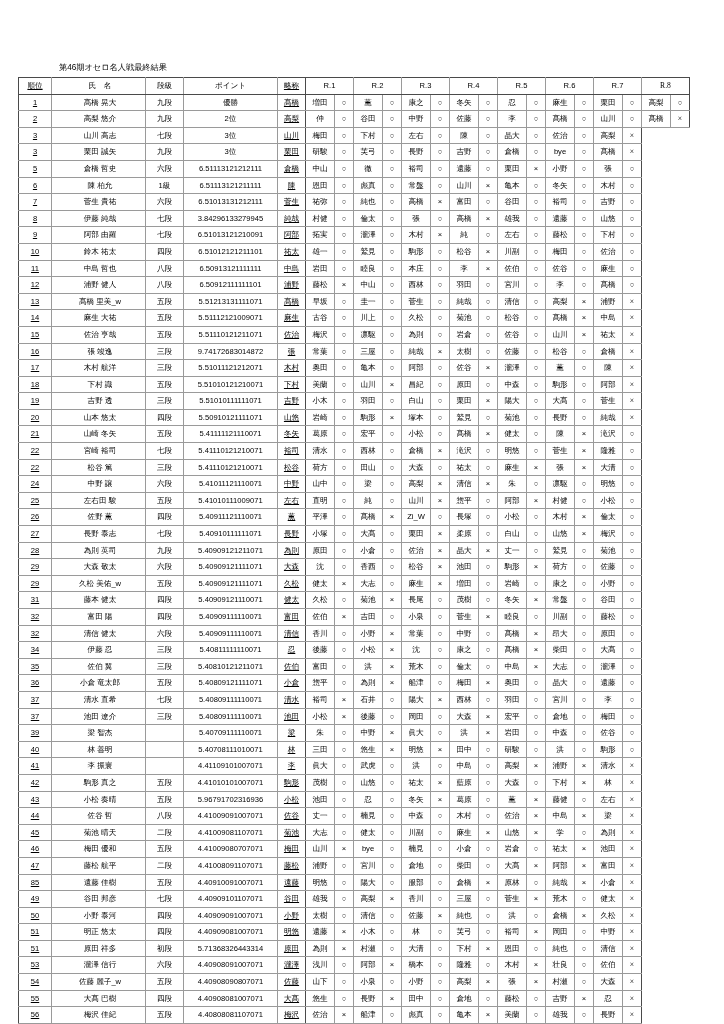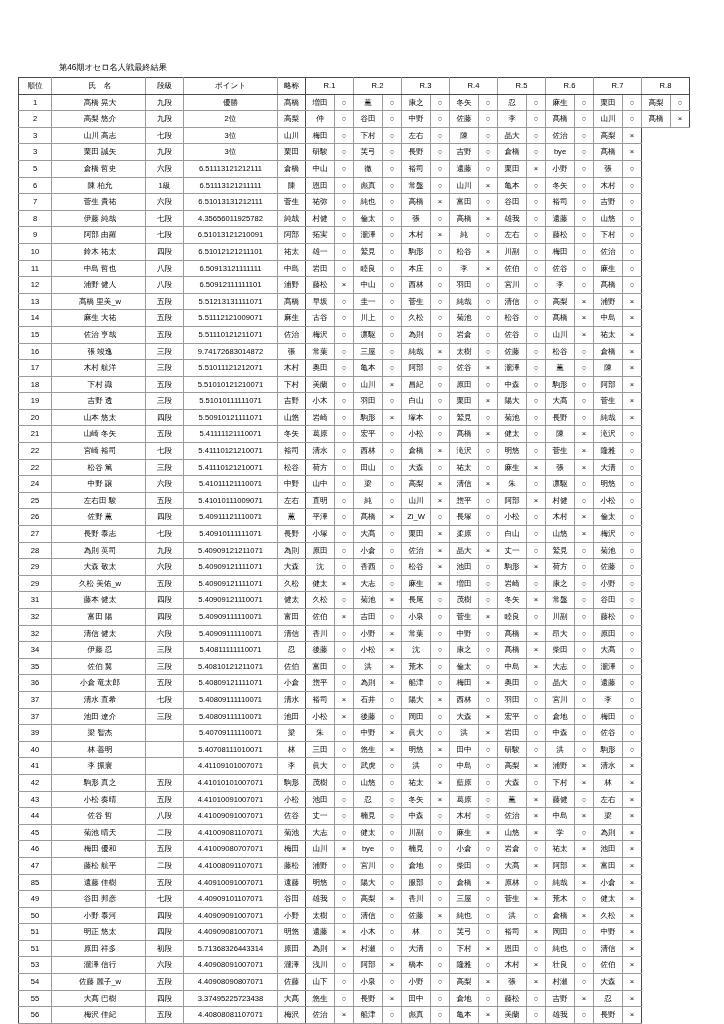--- a/index.html
+++ b/index.html
@@ -53,29 +53,29 @@
     overflow: hidden;
   }
   table.results thead th {
     border-top: 1.1px solid #4a4a4a;
     border-bottom: 1.1px solid #4a4a4a;
     height: 15.6px;
   }
   
   .sep-left { border-left: 1.1px solid #4a4a4a !important; }
   .sep-right { border-right: 1.1px solid #4a4a4a !important; }
-  .tbl-left { border-left: 1.1px solid #4a4a4a !important; }
-  .tbl-right { border-right: 1.1px solid #4a4a4a !important; }
+  .tbl-left { border-left: 1.1px solid #4a4a4a !important; text-decoration: underline; }
+  .tbl-right { border-right: 1.1px solid #4a4a4a !important; font-family: Liberation Serif, serif; }
   tr.last-row td { border-bottom: 1.1px solid #4a4a4a !important; }
 
   .c-rank   { width: 32px; }
   .c-name   { width: 90px; text-align: left; padding-left: 3px !important; }
   .c-grade  { width: 37px; }
   .c-point  { width: 93px; }
-  .c-abbr   { width: 27px; }
+  .c-abbr   { width: 27px; text-decoration: underline; }
   .c-opp    { width: 28px; }
   .c-res    { width: 18px; }
 
   .empty-cell {
     border: none !important;
   }
 </style>
 </head>
 <body>
 
@@ -260,21 +260,21 @@
           <td class="c-res">○</td>
           <td class="c-opp sep-left">吉野</td>
           <td class="c-res tbl-right">○</td>
           <td class="c-opp empty-cell"></td>
           <td class="c-res empty-cell"></td>
         </tr>
         <tr>
           <td class="c-rank tbl-left">8</td>
           <td class="c-name">伊藤 純哉</td>
           <td class="c-grade">七段</td>
-          <td class="c-point">4.35656011925782</td>
+          <td class="c-point">3.84296133279945</td>
           <td class="c-abbr sep-right">純哉</td>
           <td class="c-opp sep-left">村健</td>
           <td class="c-res">○</td>
           <td class="c-opp sep-left">倫太</td>
           <td class="c-res">○</td>
           <td class="c-opp sep-left">張</td>
           <td class="c-res">○</td>
           <td class="c-opp sep-left">高橋</td>
           <td class="c-res">×</td>
           <td class="c-opp sep-left">雄我</td>
@@ -1065,21 +1065,21 @@
           <td class="c-res">×</td>
           <td class="c-opp sep-left">林</td>
           <td class="c-res tbl-right">×</td>
           <td class="c-opp empty-cell"></td>
           <td class="c-res empty-cell"></td>
         </tr>
         <tr>
           <td class="c-rank tbl-left">43</td>
           <td class="c-name">小松 奏晴</td>
           <td class="c-grade">五段</td>
-          <td class="c-point">4.41010091007071</td>
+          <td class="c-point">5.96791702316936</td>
           <td class="c-abbr sep-right">小松</td>
           <td class="c-opp sep-left">池田</td>
           <td class="c-res">○</td>
           <td class="c-opp sep-left">忍</td>
           <td class="c-res">○</td>
           <td class="c-opp sep-left">冬矢</td>
           <td class="c-res">×</td>
           <td class="c-opp sep-left">葛原</td>
           <td class="c-res">○</td>
           <td class="c-opp sep-left">薫</td>
@@ -1341,21 +1341,21 @@
           <td class="c-res">○</td>
           <td class="c-opp sep-left">大森</td>
           <td class="c-res tbl-right">×</td>
           <td class="c-opp empty-cell"></td>
           <td class="c-res empty-cell"></td>
         </tr>
         <tr>
           <td class="c-rank tbl-left">55</td>
           <td class="c-name">大髙 巴樹</td>
           <td class="c-grade">四段</td>
-          <td class="c-point">3.37495225723438</td>
+          <td class="c-point">4.40908081007071</td>
           <td class="c-abbr sep-right">大髙</td>
           <td class="c-opp sep-left">悠生</td>
           <td class="c-res">○</td>
           <td class="c-opp sep-left">長野</td>
           <td class="c-res">×</td>
           <td class="c-opp sep-left">田中</td>
           <td class="c-res">○</td>
           <td class="c-opp sep-left">倉地</td>
           <td class="c-res">○</td>
           <td class="c-opp sep-left">藤松</td>

